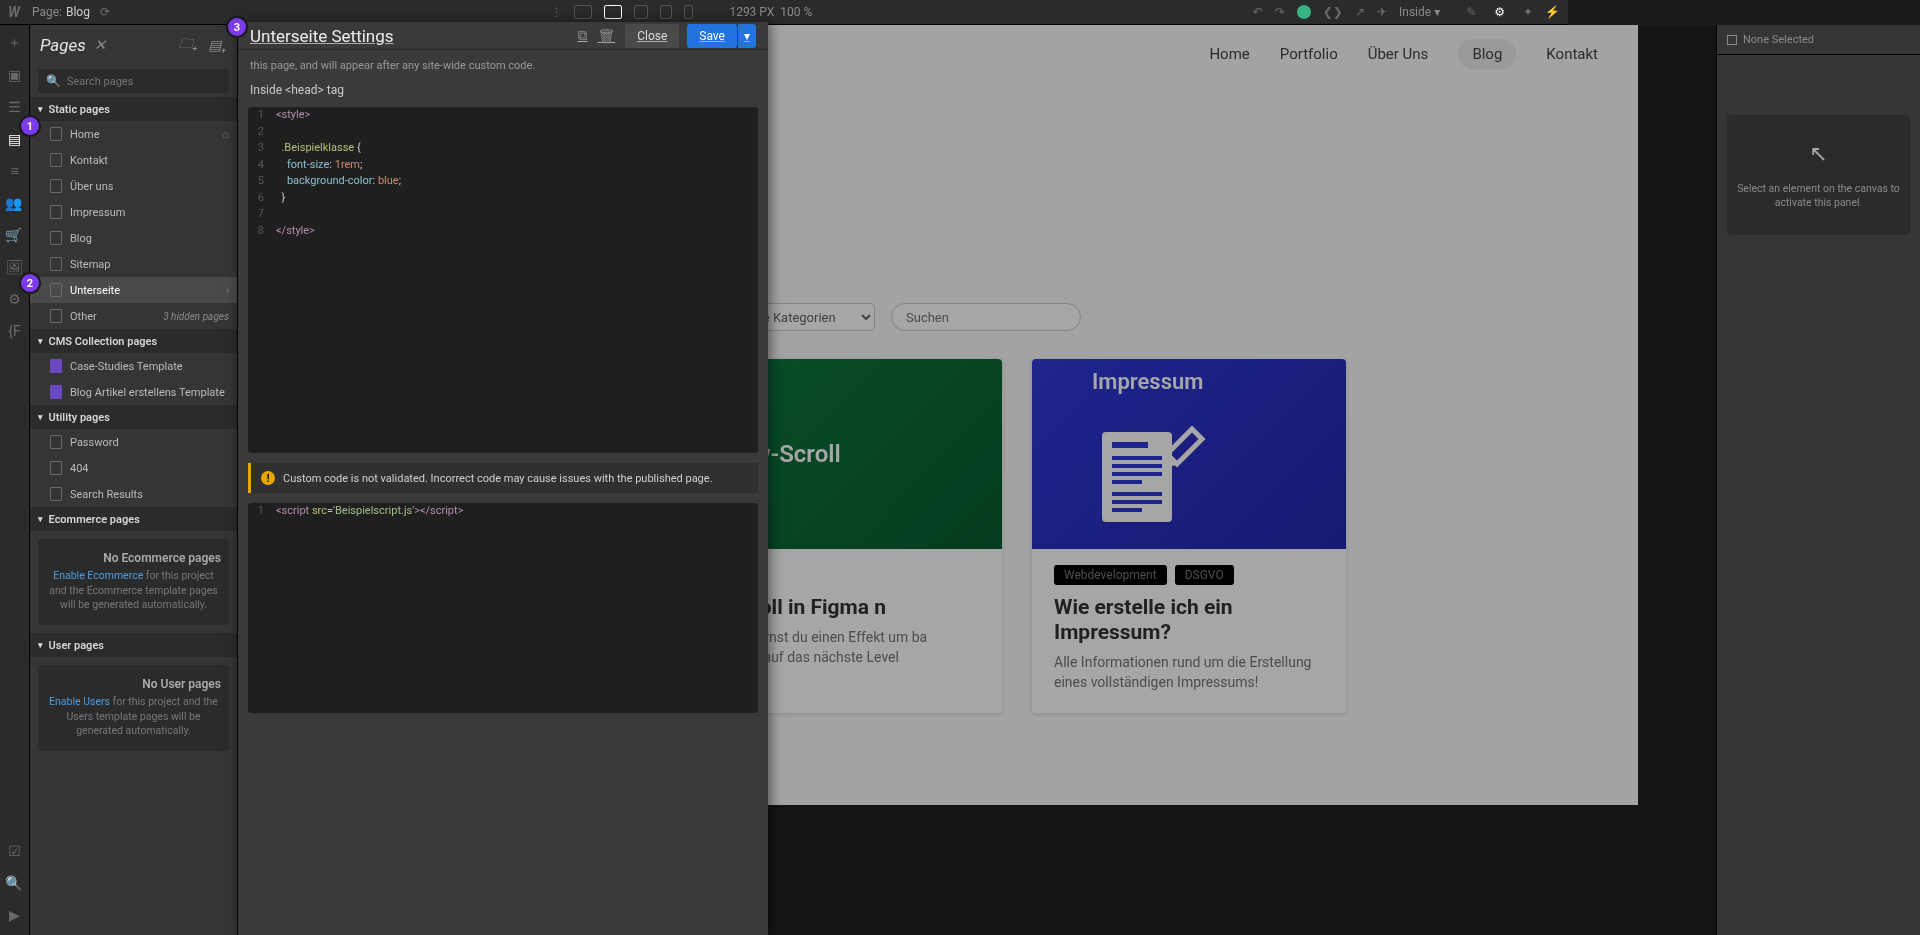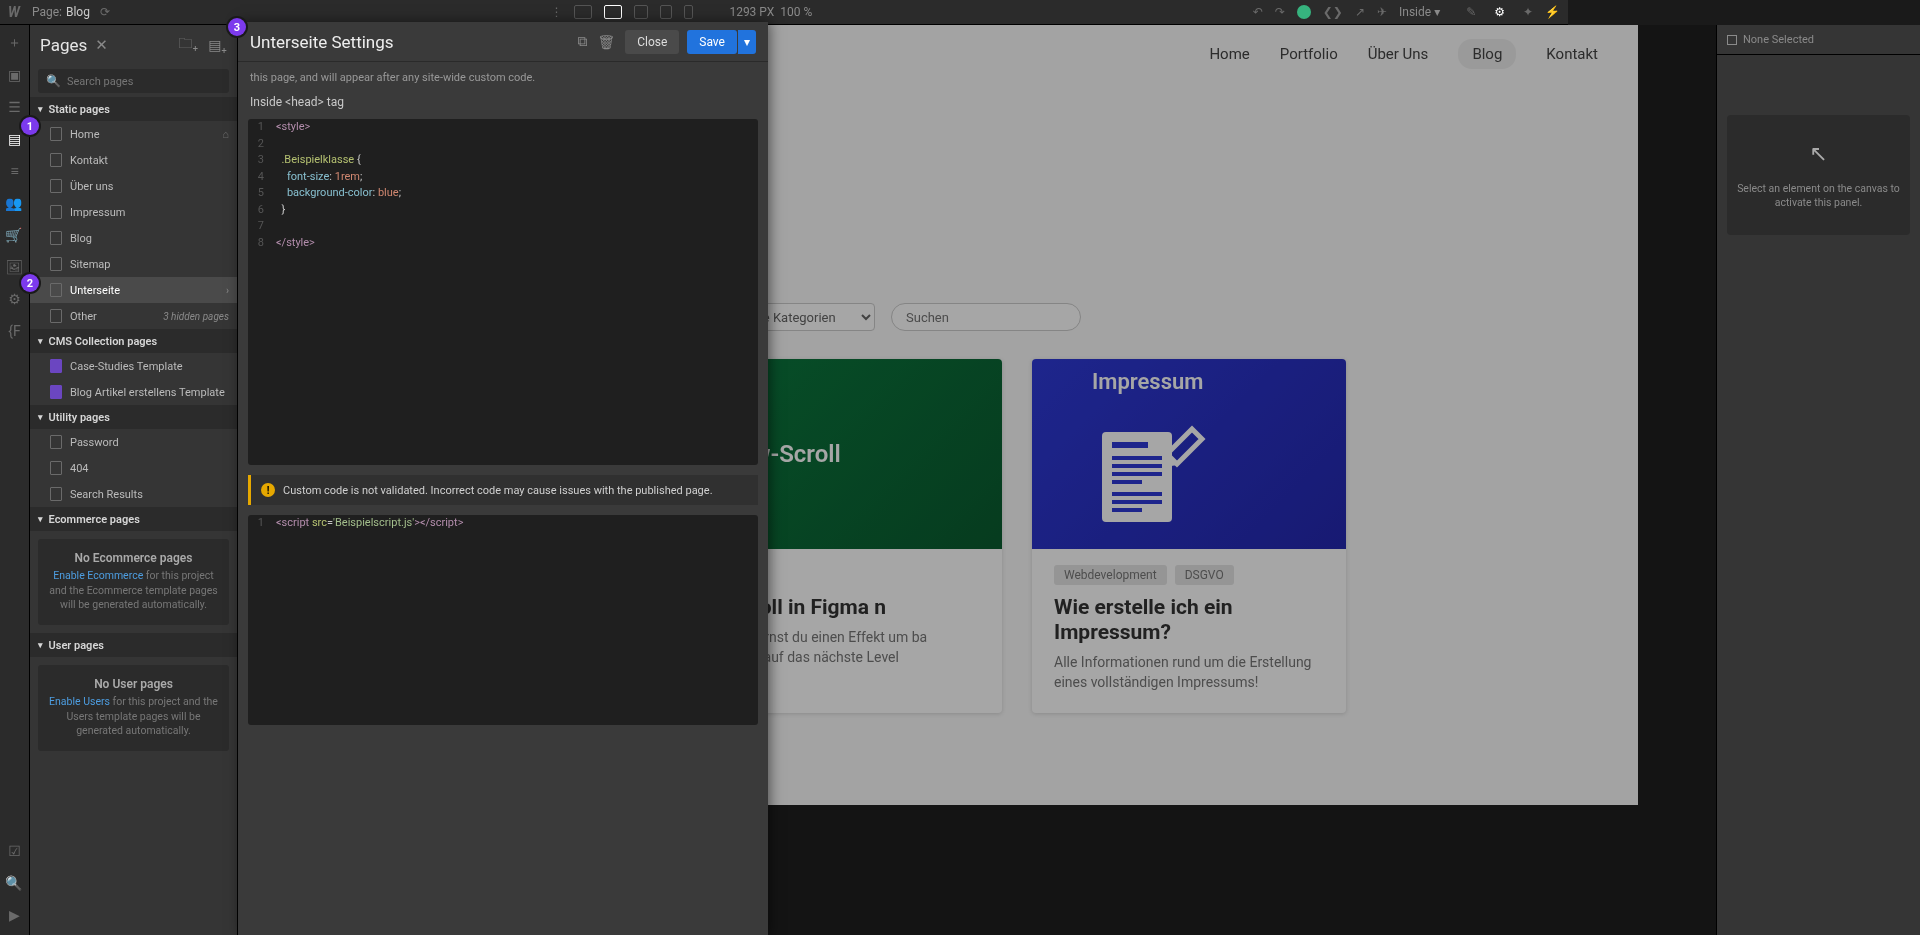--- a/index.html
+++ b/index.html
@@ -17,71 +17,71 @@
 .topbar .dims { color:#8a8a8a; margin-left:24px; }
 .topbar .right { display:flex; align-items:center; gap:12px; }
 .topbar .right .ico { color:#6a6a6a; }
 .check-circle { width:14px; height:14px; border-radius:50%; background:#36b37e; display:inline-block; }
 
 .leftbar { position:absolute; left:0; top:25px; width:30px; bottom:0; background:#2b2b2b; border-right:1px solid #000; display:flex; flex-direction:column; align-items:center; padding-top:10px; gap:16px; }
 .leftbar .lico { width:16px; height:16px; color:#6a6a6a; display:flex; align-items:center; justify-content:center; font-size:14px; }
 .leftbar .lico.active { color:#fff; }
 
 .pages-panel { position:absolute; left:30px; top:25px; width:208px; bottom:0; background:#353535; border-right:1px solid #000; display:flex; flex-direction:column; }
-.pages-panel .hdr { height:40px; display:flex; align-items:center; padding:0 10px; font-size:17px; color:#e6e6e6; }
+.pages-panel .hdr { height:40px; display:flex; align-items:center; padding:0 10px; font-size:17px; color:#e6e6e6;font-style:italic; }
 .pages-panel .hdr .closex { margin-left:8px; color:#8a8a8a; font-size:15px; }
 .pages-panel .hdr .sp { flex:1; }
 .pages-panel .hdr .hico { color:#8a8a8a; margin-left:10px; font-size:14px; }
 .pages-panel .search { margin:4px 8px; height:24px; background:#2b2b2b; border-radius:3px; display:flex; align-items:center; padding:0 8px; color:#6a6a6a; }
 .pages-panel .search input { background:transparent; border:none; outline:none; color:#ccc; margin-left:6px; font-size:11px; width:100%; }
 .section-header { height:24px; background:#2b2b2b; display:flex; align-items:center; padding:0 8px; color:#d6d6d6; font-size:11px; font-weight:600; }
 .section-header .arr { margin-right:6px; font-size:9px; }
 .page-item { height:26px; display:flex; align-items:center; padding:0 8px 0 14px; color:#bbb; font-size:11px; position:relative; }
 .page-item .pico { width:12px; height:14px; border:1px solid #6a6a6a; border-radius:1px; margin-right:8px; }
 .page-item.indent { padding-left:20px; }
 .page-item.cms .pico { background:#6b46c1; border-color:#6b46c1; }
 .page-item.active { background:#4a4a4a; color:#fff; }
 .page-item .home-ico { position:absolute; right:8px; color:#6a6a6a; }
 .page-item .chev { position:absolute; right:8px; color:#8a8a8a; font-size:10px; }
 .page-item .hidden-count { position:absolute; right:8px; color:#8a8a8a; font-style:italic; font-size:10px; }
 .empty-box { margin:8px; padding:12px 8px; background:#2b2b2b; border-radius:3px; text-align:center; }
-.empty-box .ttl { color:#aaa; font-weight:600; margin-bottom:4px; font-size:12px; }
+.empty-box .ttl { color:#aaa; font-weight:600; margin-bottom:4px; font-size:12px;text-align:right; }
 .empty-box .desc { color:#777; font-size:10.5px; line-height:1.4; }
 .empty-box .desc .lnk { color:#4d9de0; }
 
 .canvas-area { position:absolute; left:238px; top:25px; right:204px; bottom:0; background:#1f1f1f; overflow:hidden; }
 .canvas-inner { position:absolute; left:0; top:0; width:1400px; height:780px; background:#fafafa; }
 .site-nav { height:58px; display:flex; align-items:center; justify-content:flex-end; padding:0 40px; gap:30px; }
 .site-nav a { color:#444; text-decoration:none; font-size:15px; }
 .site-nav a.active { background:#ededed; padding:6px 14px; border-radius:14px; }
 .filter-row { display:flex; gap:16px; justify-content:center; margin-top:220px; padding-right:60px; }
 .filter-row select { width:140px; height:28px; border:1px solid #ccc; border-radius:4px; padding:0 8px; background:#fff; color:#666; font-size:13px;}
 .filter-row input { width:190px; height:28px; border:1px solid #ccc; border-radius:14px; padding:0 14px; font-size:13px; }
 .cards { display:flex; gap:30px; margin-top:28px; padding-left:0; }
 .card { width:314px; background:#fff; border-radius:4px; box-shadow:0 1px 4px rgba(0,0,0,.15); overflow:hidden; }
 .card .thumb { height:190px; display:flex; align-items:center; padding:0 0 0 28px; color:#fff; font-size:24px; font-weight:600; }
 .card.c1 .thumb { background:linear-gradient(135deg,#0b7a3f,#0a5c30); }
 .card.c2 .thumb { background:linear-gradient(135deg,#2e3ad8,#2428b0); justify-content:flex-start; padding-left:60px; }
 .card .body { padding:16px 22px 20px; }
 .tags { display:flex; gap:8px; margin-bottom:10px; }
-.tag { background:#e5e5e5; color:#777; padding:3px 10px; border-radius:3px; font-size:12px; }
+.tag { background:#000000; color:#777; padding:3px 10px; border-radius:3px; font-size:12px; }
 .card h3 { color:#333; font-size:21px; line-height:1.2; margin-bottom:8px; }
 .card p { color:#777; font-size:14px; line-height:1.4; }
 .card.c2 .thumb svg { width:120px; height:120px; }
 
 .canvas-overlay { position:absolute; inset:0; background:rgba(0,0,0,.35); pointer-events:none; }
 
 .rightbar { position:absolute; right:0; top:25px; width:204px; bottom:0; background:#353535; border-left:1px solid #000; }
 .rightbar .none-sel { padding:8px 10px; color:#8a8a8a; font-size:11px; display:flex; align-items:center; gap:6px; }
 .rightbar .none-sel .sq { width:10px; height:10px; border:1px solid #8a8a8a; }
 .rightbar .placeholder { margin:60px 10px; padding:24px 10px; background:#2b2b2b; border-radius:4px; text-align:center; color:#8a8a8a; font-size:10.5px; line-height:1.4; }
 .rightbar .placeholder .pico { font-size:22px; display:block; margin-bottom:12px; color:#aaa; }
 
 .modal { position:absolute; left:238px; top:22px; width:530px; bottom:0; background:#3a3a3a; box-shadow:2px 0 12px rgba(0,0,0,.5); display:flex; flex-direction:column; z-index:5; }
-.modal .mhdr { height:40px; display:flex; align-items:center; padding:0 12px; border-bottom:1px solid #2a2a2a; }
+.modal .mhdr { height:28px; display:flex; align-items:center; padding:0 12px; border-bottom:1px solid #2a2a2a;text-decoration:underline; }
 .modal .mhdr .mtitle { font-size:17px; color:#eee; flex:1; }
 .modal .mhdr .mico { color:#8a8a8a; margin-right:10px; font-size:14px; }
 .modal .mhdr .btn { padding:5px 12px; border-radius:3px; font-size:12px; border:none; cursor:pointer; }
 .modal .mhdr .btn-close { background:#4a4a4a; color:#ddd; margin-right:8px; }
 .modal .mhdr .btn-save { background:#2173dd; color:#fff; }
 .modal .mhdr .btn-caret { background:#2173dd; color:#fff; border-radius:0 3px 3px 0; margin-left:1px; padding:5px 6px; }
 .modal-body { flex:1; overflow:auto; padding:0 0 10px; }
 .modal-body::-webkit-scrollbar{width:8px;} .modal-body::-webkit-scrollbar-thumb{background:#555;border-radius:4px;}
 .clip-text { color:#999; font-size:11px; padding:8px 12px 4px; line-height:1.4;}
 .code-label { color:#c8c8c8; font-size:12px; padding:6px 12px; }

